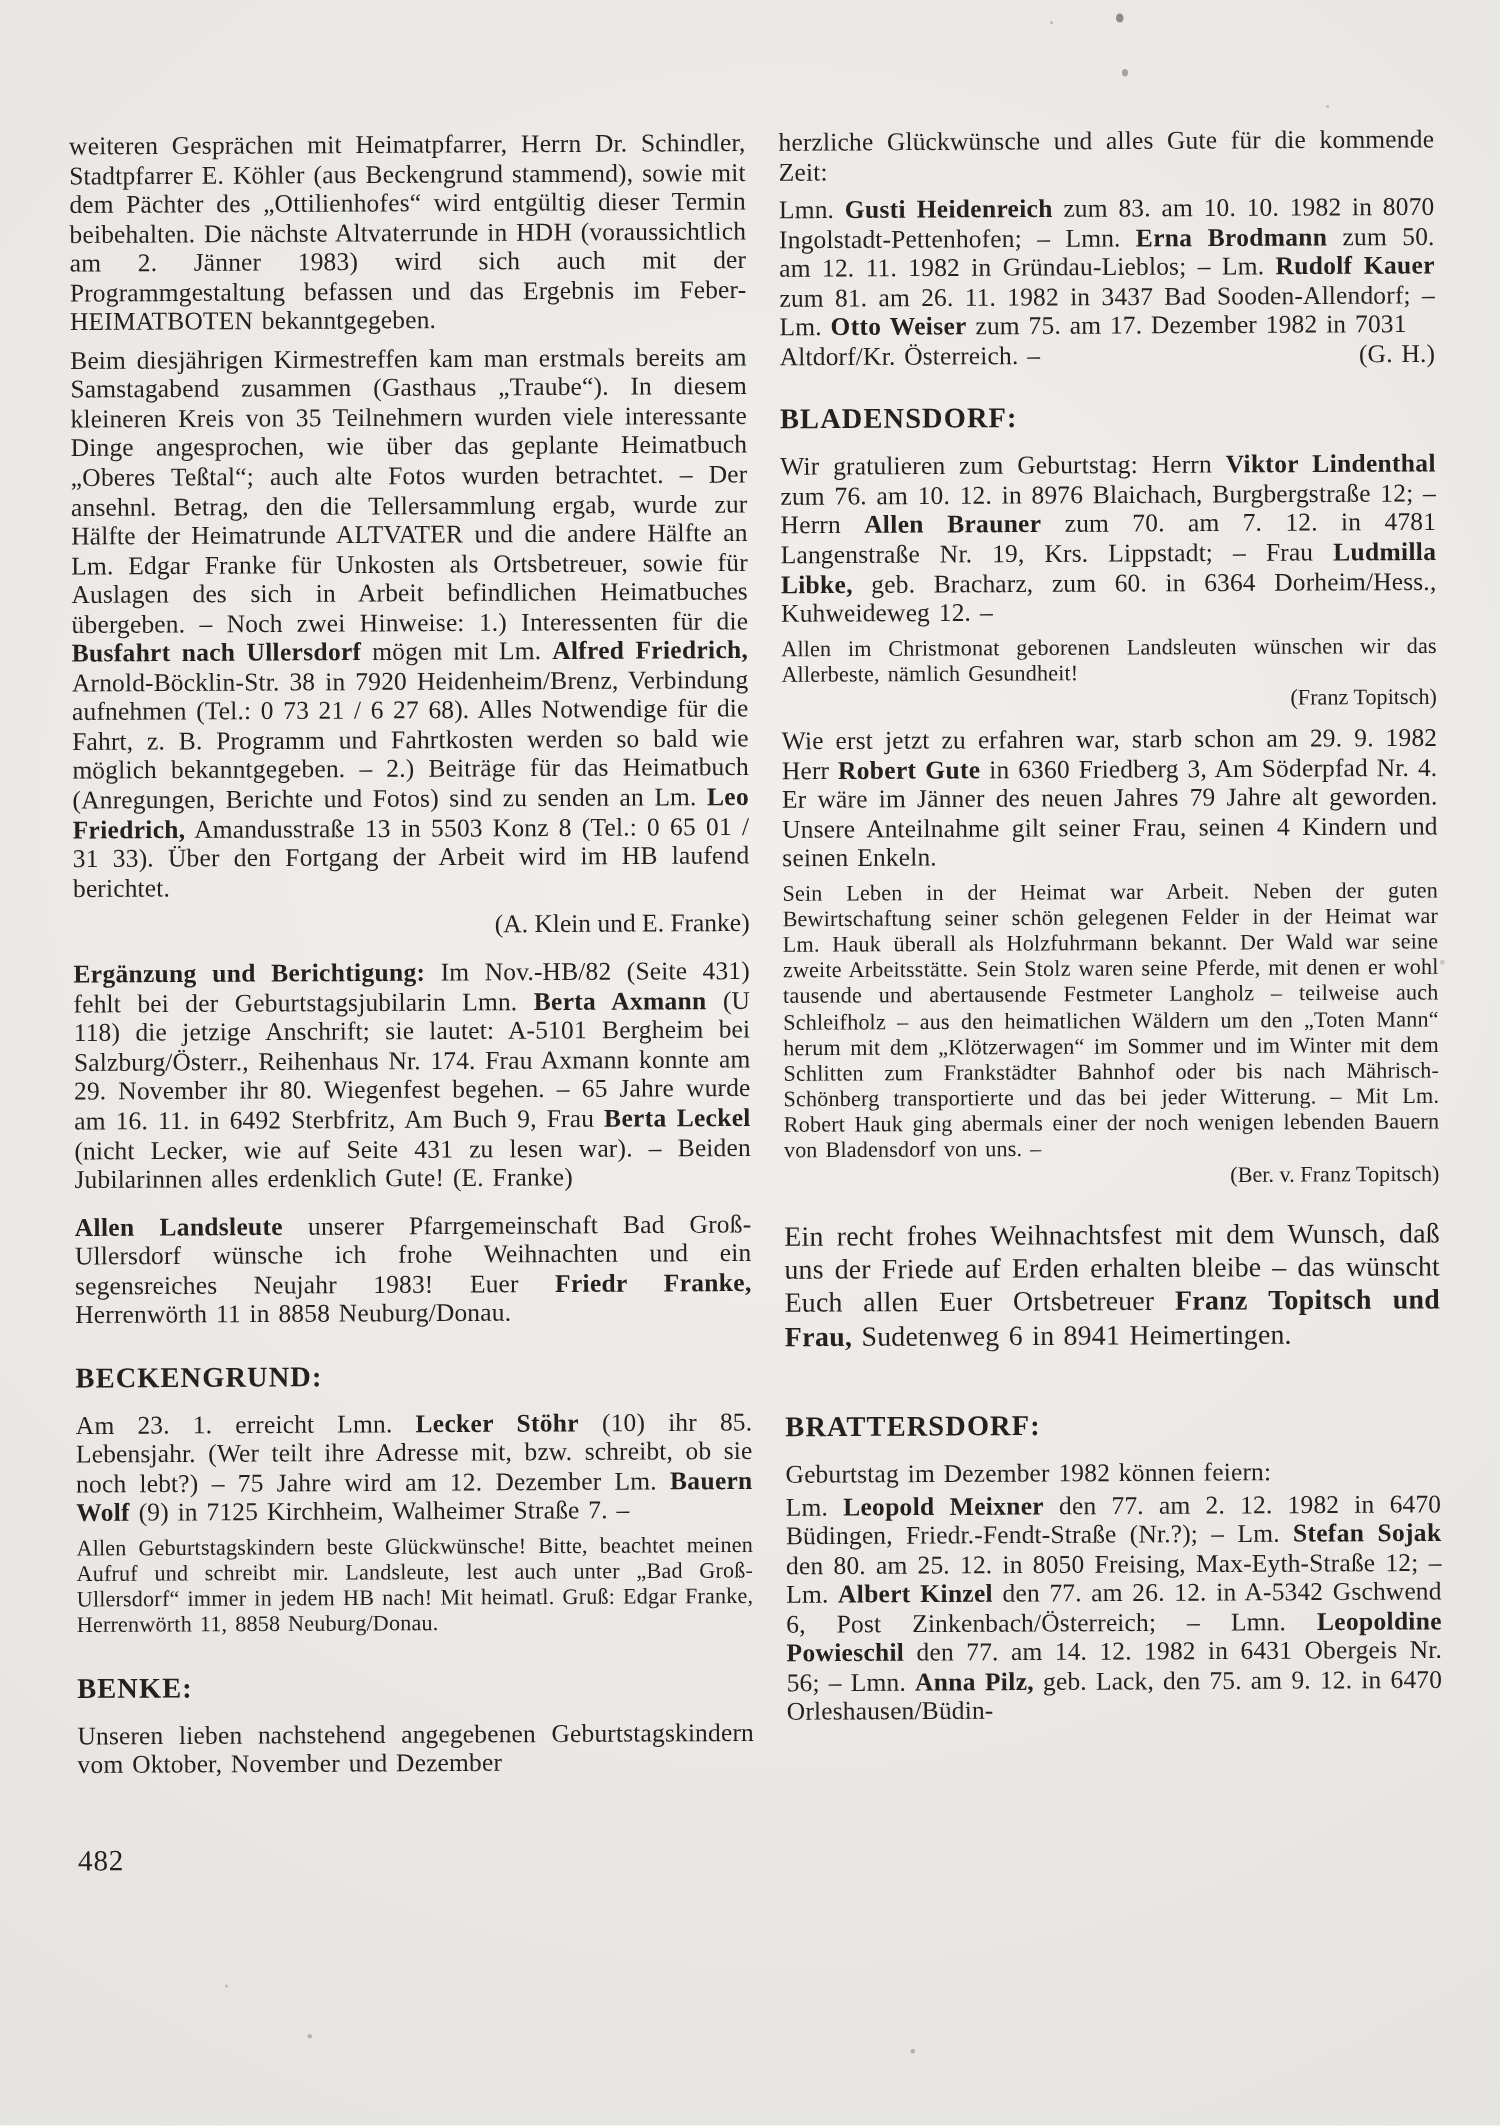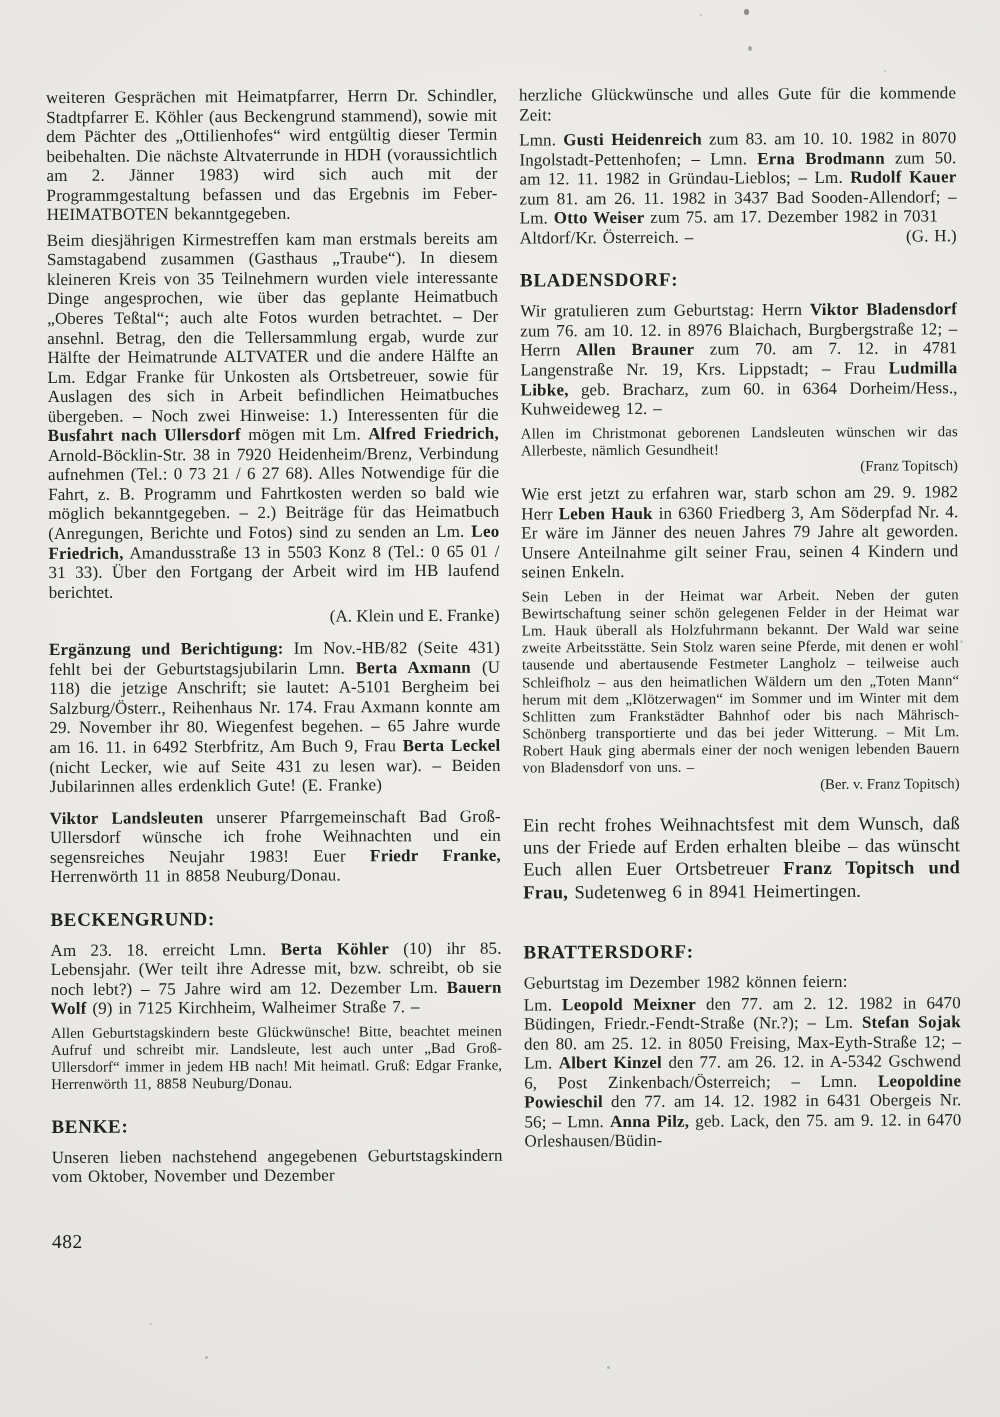--- a/index.html
+++ b/index.html
@@ -85,41 +85,41 @@
 <div class="speck" style="left:960px; top:640px; width:3px; height:3px; opacity:.3"></div>
 
 <div class="page">
   <div class="cols">
 
     <div class="col-left">
       <p class="para">weiteren Gesprächen mit Heimatpfarrer, Herrn Dr. Schindler, Stadtpfarrer E. Köhler (aus Beckengrund stammend), sowie mit dem Pächter des „Ottilienhofes“ wird entgültig dieser Termin beibehalten. Die nächste Altvaterrunde in HDH (voraussichtlich am 2. Jänner 1983) wird sich auch mit der Programmgestaltung befassen und das Ergebnis im Feber-HEIMATBOTEN bekanntgegeben.</p>
       <p class="para"><span>Beim diesjährigen Kirmestreffen kam man erstmals bereits am Samstagabend zusammen (Gasthaus „Traube“). In diesem kleineren Kreis von 35 Teilnehmern wurden viele interessante Dinge angesprochen, wie über das geplante Heimatbuch „Oberes Teßtal“; auch alte Fotos wurden betrachtet. – Der ansehnl. Betrag, den die Tellersammlung ergab, wurde zur Hälfte der Heimatrunde ALTVATER und die andere Hälfte an Lm. Edgar Franke für Unkosten als Ortsbetreuer, sowie für Auslagen des sich in Arbeit befindlichen Heimatbuches übergeben. – Noch zwei Hinweise: 1.) Interessenten für die </span><b>Busfahrt nach Ullersdorf</b><span> mögen mit Lm. </span><b>Alfred Friedrich,</b><span> Arnold-Böcklin-Str. 38 in 7920 Heidenheim/Brenz, Verbindung aufnehmen (Tel.: 0 73 21 / 6 27 68). Alles Notwendige für die Fahrt, z. B. Programm und Fahrtkosten werden so bald wie möglich bekanntgegeben. – 2.) Beiträge für das Heimatbuch (Anregungen, Berichte und Fotos) sind zu senden an Lm. </span><b>Leo Friedrich,</b><span> Amandusstraße 13 in 5503 Konz 8 (Tel.: 0 65 01 / 31 33). Über den Fortgang der Arbeit wird im HB laufend berichtet.</span></p>
       <p class="sig">(A. Klein und E. Franke)</p>
       <p class="para gap-top"><b>Ergänzung und Berichtigung:</b><span> Im Nov.-HB/82 (Seite 431) fehlt bei der Geburtstagsjubilarin Lmn. </span><b>Berta Axmann</b><span> (U 118) die jetzige Anschrift; sie lautet: A-5101 Bergheim bei Salzburg/Österr., Reihenhaus Nr. 174. Frau Axmann konnte am 29. November ihr 80. Wiegenfest begehen. – 65 Jahre wurde am 16. 11. in 6492 Sterbfritz, Am Buch 9, Frau </span><b>Berta Leckel</b><span> (nicht Lecker, wie auf Seite 431 zu lesen war). – Beiden Jubilarinnen alles erdenklich Gute! (E. Franke)</span></p>
-      <p class="para gap-top"><b>Viktor Landsleuten</b><span> unserer Pfarrgemeinschaft Bad Groß-Ullersdorf wünsche ich frohe Weihnachten und ein segensreiches Neujahr 1983! Euer </span><b>Friedr Franke,</b><span> Herrenwörth 11 in 8858 Neuburg/Donau.</span></p>
+      <p class="para gap-top"><b>Allen Landsleute</b><span> unserer Pfarrgemeinschaft Bad Groß-Ullersdorf wünsche ich frohe Weihnachten und ein segensreiches Neujahr 1983! Euer </span><b>Friedr Franke,</b><span> Herrenwörth 11 in 8858 Neuburg/Donau.</span></p>
       <h2 class="heading">BECKENGRUND:</h2>
-      <p class="para"><span>Am 23. 18. erreicht Lmn. </span><b>Berta Köhler</b><span> (10) ihr 85. Lebensjahr. (Wer teilt ihre Adresse mit, bzw. schreibt, ob sie noch lebt?) – 75 Jahre wird am 12. Dezember Lm. </span><b>Bauern Wolf</b><span> (9) in 7125 Kirchheim, Walheimer Straße 7. –</span></p>
+      <p class="para"><span>Am 23. 1. erreicht Lmn. </span><b>Lecker Stöhr</b><span> (10) ihr 85. Lebensjahr. (Wer teilt ihre Adresse mit, bzw. schreibt, ob sie noch lebt?) – 75 Jahre wird am 12. Dezember Lm. </span><b>Bauern Wolf</b><span> (9) in 7125 Kirchheim, Walheimer Straße 7. –</span></p>
       <p class="para small">Allen Geburtstagskindern beste Glückwünsche! Bitte, beachtet meinen Aufruf und schreibt mir. Landsleute, lest auch unter „Bad Groß-Ullersdorf“ immer in jedem HB nach! Mit heimatl. Gruß: Edgar Franke, Herrenwörth 11, 8858 Neuburg/Donau.</p>
       <h2 class="heading">BENKE:</h2>
       <p class="para">Unseren lieben nachstehend angegebenen Geburtstagskindern vom Oktober, November und Dezember</p>
       <div class="page-number">482</div>
     </div>
 
     <div class="col-right">
       <p class="para">herzliche Glückwünsche und alles Gute für die kommende Zeit:</p>
       <p class="para" style="margin-bottom:0"><span>Lmn. </span><b>Gusti Heidenreich</b><span> zum 83. am 10. 10. 1982 in 8070 Ingolstadt-Pettenhofen; – Lmn. </span><b>Erna Brodmann</b><span> zum 50. am 12. 11. 1982 in Gründau-Lieblos; – Lm. </span><b>Rudolf Kauer</b><span> zum 81. am 26. 11. 1982 in 3437 Bad Sooden-Allendorf; – Lm. </span><b>Otto Weiser</b><span> zum 75. am 17. Dezember 1982 in 7031</span></p>
       <div class="para split-line">
         <span>Altdorf/Kr. Österreich. –</span>
         <span>(G. H.)</span>
       </div>
       <h2 class="heading">BLADENSDORF:</h2>
-      <p class="para"><span>Wir gratulieren zum Geburtstag: Herrn </span><b>Viktor Bladensdorf</b><span> zum 76. am 10. 12. in 8976 Blaichach, Burgbergstraße 12; – Herrn </span><b>Allen Brauner</b><span> zum 70. am 7. 12. in 4781 Langenstraße Nr. 19, Krs. Lippstadt; – Frau </span><b>Ludmilla Libke,</b><span> geb. Bracharz, zum 60. in 6364 Dorheim/Hess., Kuhweideweg 12. –</span></p>
+      <p class="para"><span>Wir gratulieren zum Geburtstag: Herrn </span><b>Viktor Lindenthal</b><span> zum 76. am 10. 12. in 8976 Blaichach, Burgbergstraße 12; – Herrn </span><b>Allen Brauner</b><span> zum 70. am 7. 12. in 4781 Langenstraße Nr. 19, Krs. Lippstadt; – Frau </span><b>Ludmilla Libke,</b><span> geb. Bracharz, zum 60. in 6364 Dorheim/Hess., Kuhweideweg 12. –</span></p>
       <p class="para small" style="margin-bottom:0">Allen im Christmonat geborenen Landsleuten wünschen wir das Allerbeste, nämlich Gesundheit!</p>
       <p class="sig small">(Franz Topitsch)</p>
-      <p class="para"><span>Wie erst jetzt zu erfahren war, starb schon am 29. 9. 1982 Herr </span><b>Leben Hauk</b><span> in 6360 Friedberg 3, Am Söderpfad Nr. 4. Er wäre im Jänner des neuen Jahres 79 Jahre alt geworden. Unsere Anteilnahme gilt seiner Frau, seinen 4 Kindern und seinen Enkeln.</span></p>
+      <p class="para"><span>Wie erst jetzt zu erfahren war, starb schon am 29. 9. 1982 Herr </span><b>Robert Gute</b><span> in 6360 Friedberg 3, Am Söderpfad Nr. 4. Er wäre im Jänner des neuen Jahres 79 Jahre alt geworden. Unsere Anteilnahme gilt seiner Frau, seinen 4 Kindern und seinen Enkeln.</span></p>
       <p class="para small" style="margin-bottom:0">Sein Leben in der Heimat war Arbeit. Neben der guten Bewirtschaftung seiner schön gelegenen Felder in der Heimat war Lm. Hauk überall als Holzfuhrmann bekannt. Der Wald war seine zweite Arbeitsstätte. Sein Stolz waren seine Pferde, mit denen er wohl tausende und abertausende Festmeter Langholz – teilweise auch Schleifholz – aus den heimatlichen Wäldern um den „Toten Mann“ herum mit dem „Klötzerwagen“ im Sommer und im Winter mit dem Schlitten zum Frankstädter Bahnhof oder bis nach Mährisch-Schönberg transportierte und das bei jeder Witterung. – Mit Lm. Robert Hauk ging abermals einer der noch wenigen lebenden Bauern von Bladensdorf von uns. –</p>
       <p class="sig small">(Ber. v. Franz Topitsch)</p>
       <p class="para lede"><span>Ein recht frohes Weihnachtsfest mit dem Wunsch, daß uns der Friede auf Erden erhalten bleibe – das wünscht Euch allen Euer Ortsbetreuer </span><b>Franz Topitsch und Frau,</b><span> Sudetenweg 6 in 8941 Heimertingen.</span></p>
       <h2 class="heading big-gap">BRATTERSDORF:</h2>
       <p class="para" style="margin-bottom:2px">Geburtstag im Dezember 1982 können feiern:</p>
       <p class="para"><span>Lm. </span><b>Leopold Meixner</b><span> den 77. am 2. 12. 1982 in 6470 Büdingen, Friedr.-Fendt-Straße (Nr.?); – Lm. </span><b>Stefan Sojak</b><span> den 80. am 25. 12. in 8050 Freising, Max-Eyth-Straße 12; – Lm. </span><b>Albert Kinzel</b><span> den 77. am 26. 12. in A-5342 Gschwend 6, Post Zinkenbach/Österreich; – Lmn. </span><b>Leopoldine Powieschil</b><span> den 77. am 14. 12. 1982 in 6431 Obergeis Nr. 56; – Lmn. </span><b>Anna Pilz,</b><span> geb. Lack, den 75. am 9. 12. in 6470 Orleshausen/Büdin-</span></p>
     </div>
 
   </div>
 </div>

